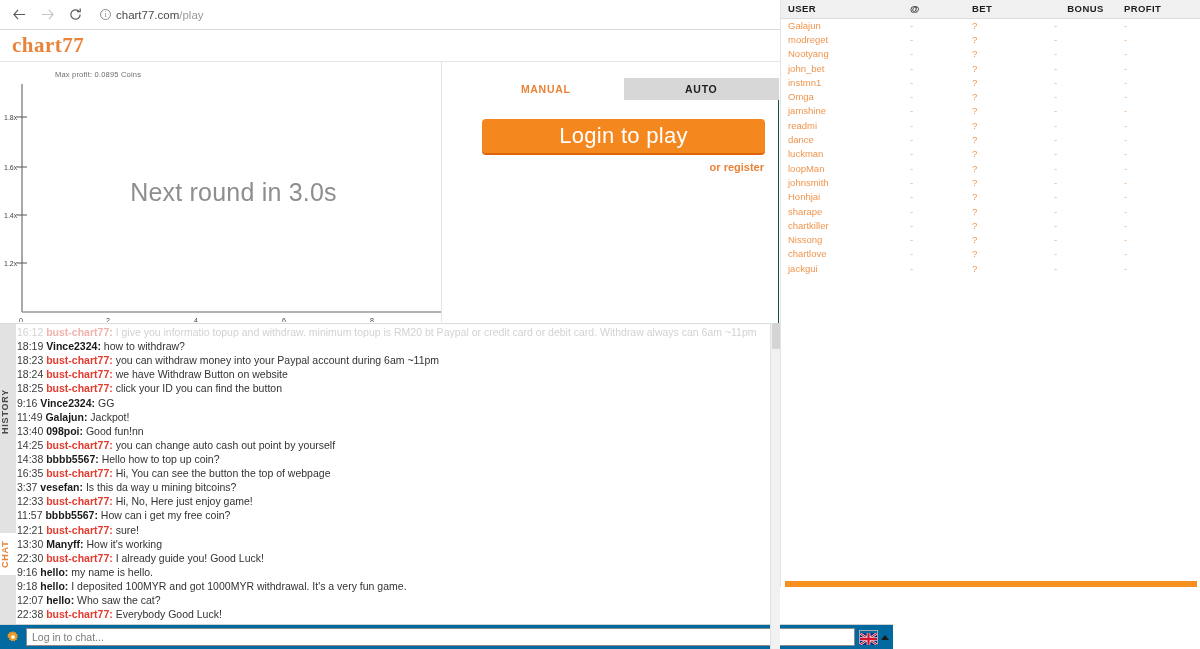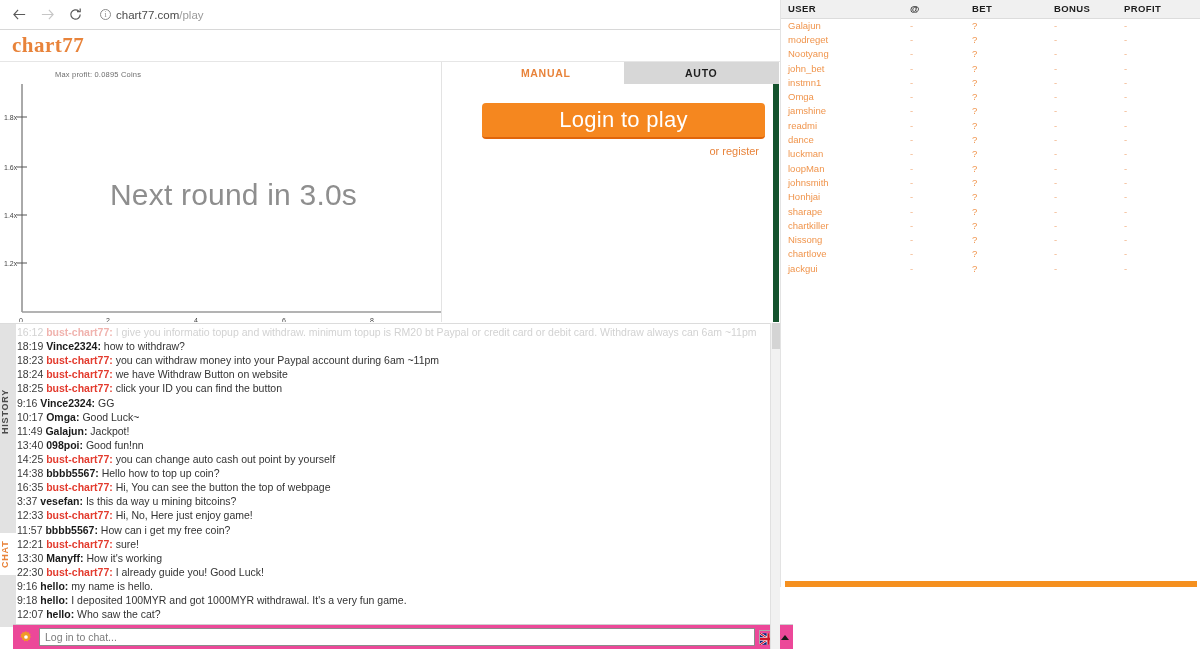--- a/index.html
+++ b/index.html
@@ -87,64 +87,64 @@
     position: absolute; left: 0; top: 0; width: 442px; height: 260px;
     background: #fff; border-right: 1px solid #e3e3e3; overflow: hidden;
   }
   .maxprofit {
     position: absolute; left: 55px; top: 8px;
     font-size: 7.5px; color: #6d6d6d; letter-spacing: .2px;
   }
   .chart-svg { position: absolute; left: 0; top: 0; }
   .countdown {
     position: absolute; left: 0; top: 116px; width: 467px;
-    text-align: center; font-size: 30px; color: #8e8e8e; font-weight: 300;
+    text-align: center; font-size: 25px; color: #8e8e8e; font-weight: 300;
     letter-spacing: .2px;
   }
 
   
   .bet-col {
-    position: absolute; left: 468px; top: 0; width: 311px; height: 260px;
-    background: #fff; border-right: 6px solid #14532d;
+    position: absolute; left: 468px; top: 16px; width: 311px; height: 260px;
+    background: #fff; border-right: 1px solid #14532d;
   }
   .tabs { position: absolute; left: 0; top: 0; width: 311px; height: 22px; display: flex; }
   .tab {
     flex: 1 1 50%; height: 22px; line-height: 22px; text-align: center;
     font-size: 10.5px; font-weight: bold; letter-spacing: .7px;
   }
   .tab.active { background: #fff; color: #e8833a; }
   .tab.inactive { background: #d7d7d7; color: #1d1d1d; }
   .login-play-btn {
     position: absolute; left: 14px; top: 41px; width: 283px; height: 36px;
     background: #f5871f; border: none; border-radius: 4px;
     border-bottom: 2px solid #e0650a;
     color: #fff; font-size: 22px; font-weight: 300; letter-spacing: .3px;
     cursor: pointer;
   }
   .or-register {
     position: absolute; right: 14px; top: 83px;
-    color: #e8833a; font-size: 11px; text-decoration: none;
+    color: #e8833a; font-size: 11px; text-decoration: none; font-weight: bold;
   }
 
   
   .users-col {
     position: absolute; left: 780px; top: 0; width: 420px; height: 587px;
     background: #fff; border-left: 1px solid #e3e3e3;
   }
   .utable { width: 100%; border-collapse: collapse; table-layout: fixed; }
   .utable thead th {
     background: #f0f0f0; height: 18px;
     font-size: 9.5px; font-weight: bold; color: #1d1d1d;
     text-align: left; padding: 0 0 0 7px; letter-spacing: .4px;
     border-bottom: 1px solid #dcdcdc;
   }
   .utable thead th.c-user  { width: 122px; }
   .utable thead th.c-at    { width: 62px; }
   .utable thead th.c-bet   { width: 82px; }
-  .utable thead th.c-bonus { width: 70px; }
+  .utable thead th.c-bonus { width: 70px; text-align: center; }
   .utable thead th.c-profit{ width: 84px; }
   .utable tbody td {
     height: 14.3px; font-size: 9.5px; padding: 0 0 0 7px;
     color: #f09a56; vertical-align: middle;
   }
   .utable tbody td.name { color: #f0954d; }
   .utable tbody td.dash { color: #f2b488; }
   .utable tbody td.bet  { color: #f0954d; }
   .orange-footer {
     position: absolute; left: 4px; bottom: 0px; width: 412px; height: 6px;
@@ -174,22 +174,22 @@
   .msg { font-size: 10.5px; line-height: 1.345; color: #222; white-space: nowrap; }
   .msg .t { color: #3a3a3a; }
   .msg .u { font-weight: bold; color: #1a1a1a; }
   .msg .u.admin { color: #e33b2e; }
   .msg .b { color: #333; }
   .msg.clipped { color: #c9c9c9; }
   .msg.clipped .u, .msg.clipped .t, .msg.clipped .b { color: #d2d2d2; }
   .msg.clipped .u.admin { color: #f0b3ae; }
 
   .chat-input-row {
-    position: absolute; left: 13px; bottom: 0; width: 780px; height: 25px;
-    background: #ec4899; border-top: 1px solid #cfcfcf;
+    position: absolute; left: 0; bottom: 0; width: 893px; height: 25px;
+    background: #0369a1; border-top: 1px solid #cfcfcf;
     display: flex; align-items: center; padding: 0 4px;
   }
   .gear { width: 18px; height: 18px; flex: none; display:flex; align-items:center; justify-content:center; }
   .chat-input {
     flex: 1 1 auto; height: 18px; margin: 0 4px;
     border: 1px solid #8b8b8b; background: #fff;
     font-size: 10.5px; color: #6a6a6a; padding: 0 5px;
     font-family: "Liberation Sans", sans-serif;
   }
   .chat-input::placeholder { color: #7b7b7b; }
@@ -471,21 +471,20 @@
       <div class="side-tab history">HISTORY</div>
       <div class="side-tab chat">CHAT</div>
     </div>
     <div class="msgs" id="chat-msgs">
         <div class="msg clipped"><span class="t">16:12 </span><span class="u admin">bust-chart77:</span><span class="b"> I give you informatio topup and withdraw. minimum topup is RM20 bt Paypal or credit card or debit card. Withdraw always can 6am ~11pm</span></div>
         <div class="msg"><span class="t">18:19 </span><span class="u">Vince2324:</span><span class="b"> how to withdraw?</span></div>
         <div class="msg"><span class="t">18:23 </span><span class="u admin">bust-chart77:</span><span class="b"> you can withdraw money into your Paypal account during 6am ~11pm</span></div>
         <div class="msg"><span class="t">18:24 </span><span class="u admin">bust-chart77:</span><span class="b"> we have Withdraw Button on website</span></div>
         <div class="msg"><span class="t">18:25 </span><span class="u admin">bust-chart77:</span><span class="b"> click your ID you can find the button</span></div>
         <div class="msg"><span class="t">9:16 </span><span class="u">Vince2324:</span><span class="b"> GG</span></div>
-        <div class="msg"><span class="t">10:17 </span><span class="u">Omga:</span><span class="b"> Good Luck~</span></div>
         <div class="msg"><span class="t">11:49 </span><span class="u">Galajun:</span><span class="b"> Jackpot!</span></div>
         <div class="msg"><span class="t">13:40 </span><span class="u">098poi:</span><span class="b"> Good fun!nn</span></div>
         <div class="msg"><span class="t">14:25 </span><span class="u admin">bust-chart77:</span><span class="b"> you can change auto cash out point by yourself</span></div>
         <div class="msg"><span class="t">14:38 </span><span class="u">bbbb5567:</span><span class="b"> Hello how to top up coin?</span></div>
         <div class="msg"><span class="t">16:35 </span><span class="u admin">bust-chart77:</span><span class="b"> Hi, You can see the button the top of webpage</span></div>
         <div class="msg"><span class="t">3:37 </span><span class="u">vesefan:</span><span class="b"> Is this da way u mining bitcoins?</span></div>
         <div class="msg"><span class="t">12:33 </span><span class="u admin">bust-chart77:</span><span class="b"> Hi, No, Here just enjoy game!</span></div>
         <div class="msg"><span class="t">11:57 </span><span class="u">bbbb5567:</span><span class="b"> How can i get my free coin?</span></div>
         <div class="msg"><span class="t">12:21 </span><span class="u admin">bust-chart77:</span><span class="b"> sure!</span></div>
         <div class="msg"><span class="t">13:30 </span><span class="u">Manyff:</span><span class="b"> How it's working</span></div>

